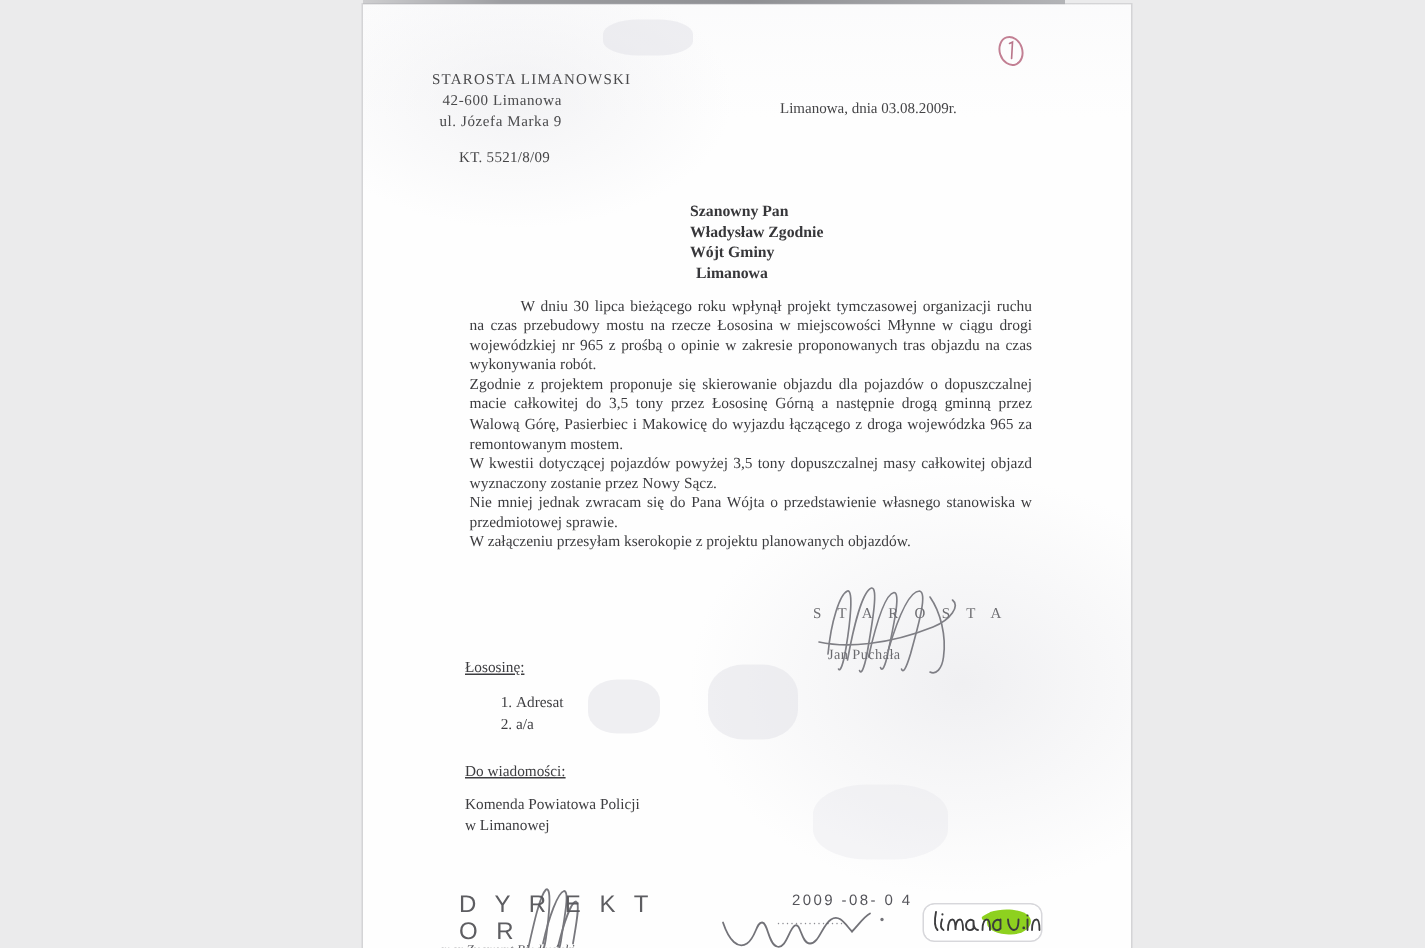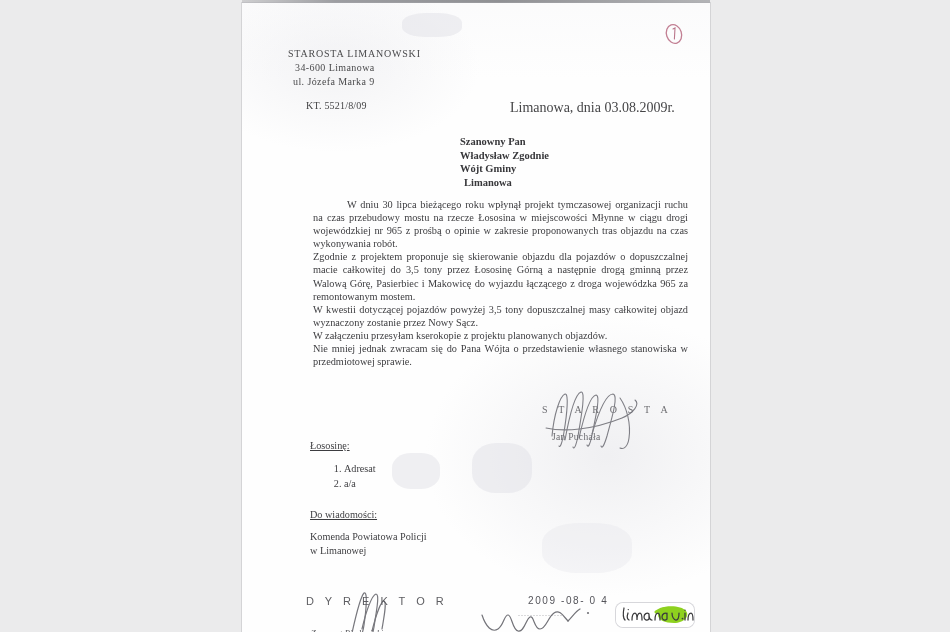--- a/index.html
+++ b/index.html
@@ -27,21 +27,21 @@
     top: 0;
     width: 468px;
     height: 3px;
     background: linear-gradient(to right, #c9c9cb, #8f9094 20%, #7f8084 55%, #a9aaad 100%);
     opacity: .85;
   }
   .page {
     position: absolute;
     left: 242px;
     top: 3px;
-    width: 468px;
+    width: 512px;
     height: 629px;
     background: #fefefe;
     box-shadow: 0 0 0 1px rgba(170,170,175,.35);
     overflow: hidden;
   }
   
   .page:before {
     content: "";
     position: absolute;
     inset: 0;
@@ -70,25 +70,24 @@
   .refno {
     position: absolute;
     left: 64px;
     top: 97px;
     font-size: 10px;
     color: #454547;
     letter-spacing: .2px;
   }
   .datecity {
     position: absolute;
-    left: 268px;
+    left: 278px;
     top: 64px;
-    font-size: 14px;
+    font-size: 10px;
     color: #454547;
-    margin-top: 33px;
   }
   .pagemark {
     position: absolute;
     left: 420px;
     top: 18px;
     width: 26px;
     height: 30px;
     color: #c07f92;
     font-size: 15px;
     font-family: "Liberation Serif", serif;
@@ -186,21 +185,21 @@
     position: absolute;
     left: 44px;
     top: 592px;
     width: 170px;
     height: 40px;
   }
   .dyr-t1 {
     position: absolute;
     left: 20px;
     top: 0px;
-    font-size: 11px;
+    font-size: 16px;
     letter-spacing: 4px;
     color: #5d5d61;
     font-family: "Liberation Sans", sans-serif;
   }
   .dyr-t2 {
     position: absolute;
     left: 0px;
     top: 13px;
     width: 170px;
     text-align: center;
@@ -307,40 +306,40 @@
 
     <div class="pagemark">
       <svg width="26" height="30" viewBox="0 0 26 30" aria-hidden="true">
         <ellipse cx="12" cy="13" rx="7.5" ry="9.5" transform="rotate(-18 12 13)" fill="none" stroke="#c27f93" stroke-width="1.3"></ellipse>
         <path d="M11 8 L13 7 L12.4 18" fill="none" stroke="#b9758a" stroke-width="1.1" stroke-linecap="round"></path>
       </svg>
     </div>
 
     <div class="letterhead">
       <div class="l1">STAROSTA LIMANOWSKI</div>
-      <div class="l2">34-600 Limanowa</div>
+      <div class="l2">42-600 Limanowa</div>
       <div class="l3">ul. Józefa Marka 9</div>
     </div>
 
     <div class="refno">KT. 5521/8/09</div>
     <div class="datecity">Limanowa, dnia 03.08.2009r.</div>
 
     <div class="addressee">
       <div>Szanowny Pan</div>
       <div>Władysław Zgodnie</div>
       <div>Wójt Gminy</div>
       <div>Limanowa</div>
     </div>
 
     <div class="body" id="letter-body">
         <p class="indent">W dniu 30 lipca bieżącego roku wpłynął projekt tymczasowej organizacji ruchu na czas przebudowy mostu na rzecze Łososina w miejscowości Młynne w ciągu drogi wojewódzkiej nr 965 z prośbą o opinie w zakresie proponowanych tras objazdu na czas wykonywania robót.</p>
         <p>Zgodnie z projektem proponuje się skierowanie objazdu dla pojazdów o dopuszczalnej macie całkowitej do 3,5 tony przez Łososinę Górną a następnie drogą gminną przez Walową Górę, Pasierbiec i Makowicę do wyjazdu łączącego z droga wojewódzka 965 za remontowanym mostem.</p>
         <p>W kwestii dotyczącej pojazdów powyżej 3,5 tony dopuszczalnej masy całkowitej objazd wyznaczony zostanie przez Nowy Sącz.</p>
+        <p>Nie mniej jednak zwracam się do Pana Wójta o przedstawienie własnego stanowiska w przedmiotowej sprawie.</p>
         <p>W załączeniu przesyłam kserokopie z projektu planowanych objazdów.</p>
-        <p>Nie mniej jednak zwracam się do Pana Wójta o przedstawienie własnego stanowiska w przedmiotowej sprawie.</p>
       </div>
 
     <div class="sig-block">
       <div class="sig-title">S T A R O S T A</div>
       <div class="sig-name">Jan Puchała</div>
       <svg class="sig-scribble" viewBox="0 0 150 68" aria-hidden="true">
         <g fill="none" stroke="#6f6f76" stroke-width="1.1" stroke-linecap="round" opacity=".88">
           <path d="M18 48 C20 26, 26 8, 31 6 C35 5, 33 26, 30 44 C28 56, 26 60, 25 58"></path>
           <path d="M31 52 C35 30, 41 6, 47 4 C52 3, 47 30, 44 48 C42 58, 40 62, 39 59"></path>
           <path d="M45 50 C50 28, 56 8, 62 7 C67 7, 61 32, 58 47 C56 57, 54 60, 53 57"></path>

